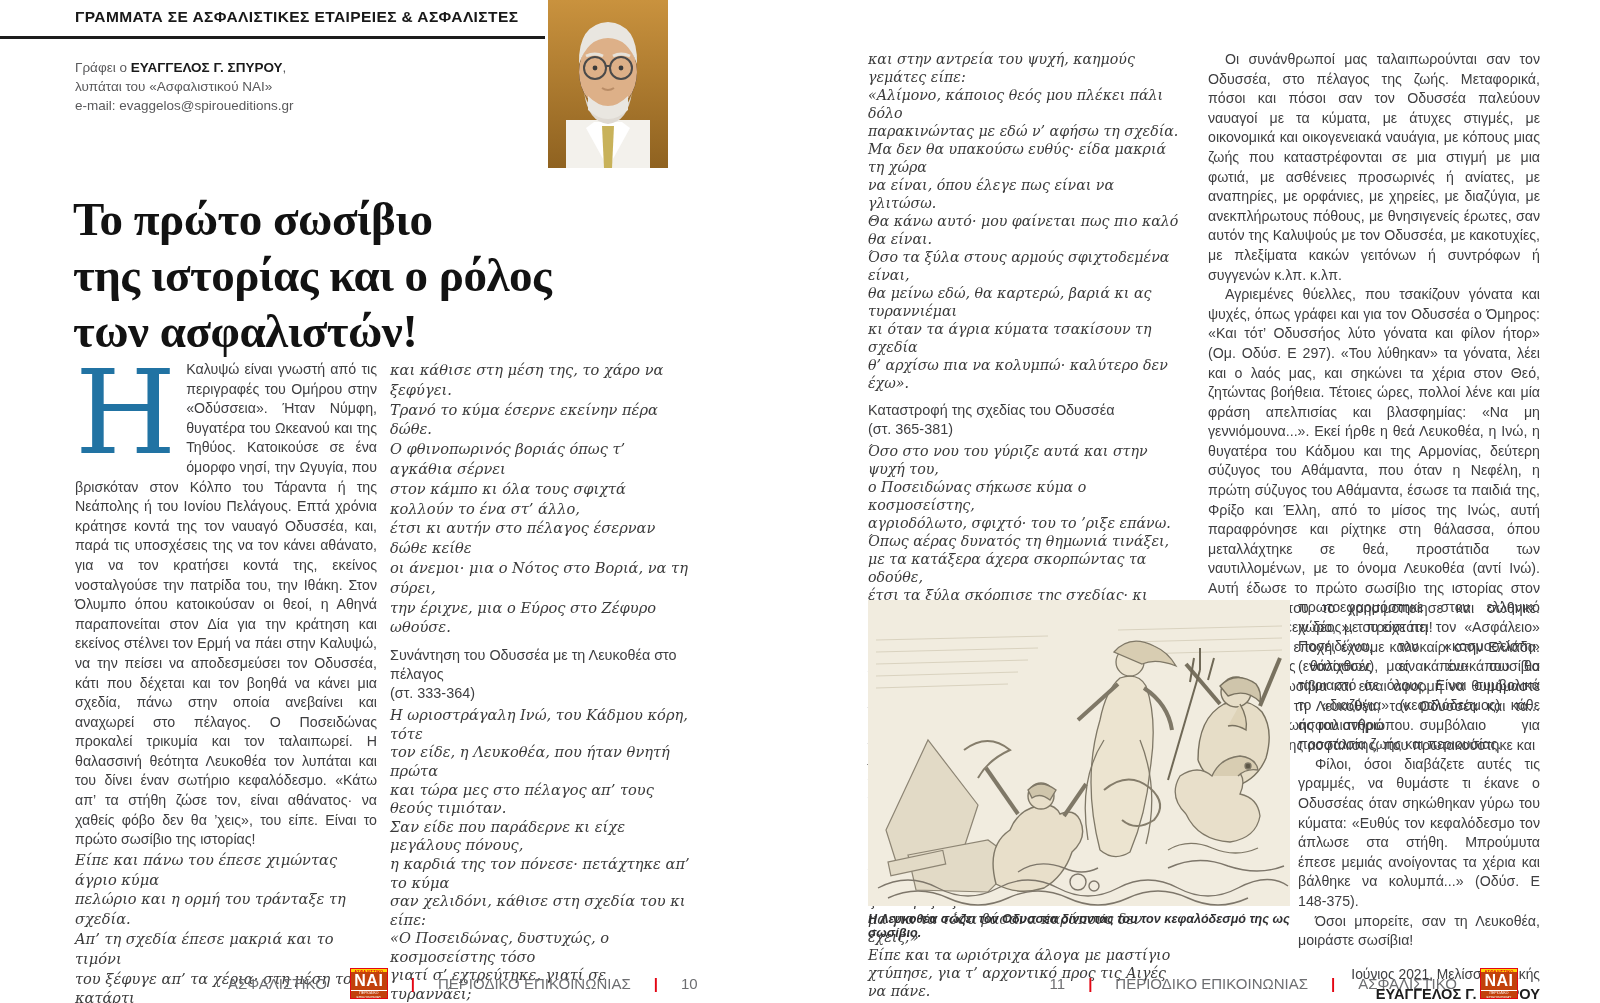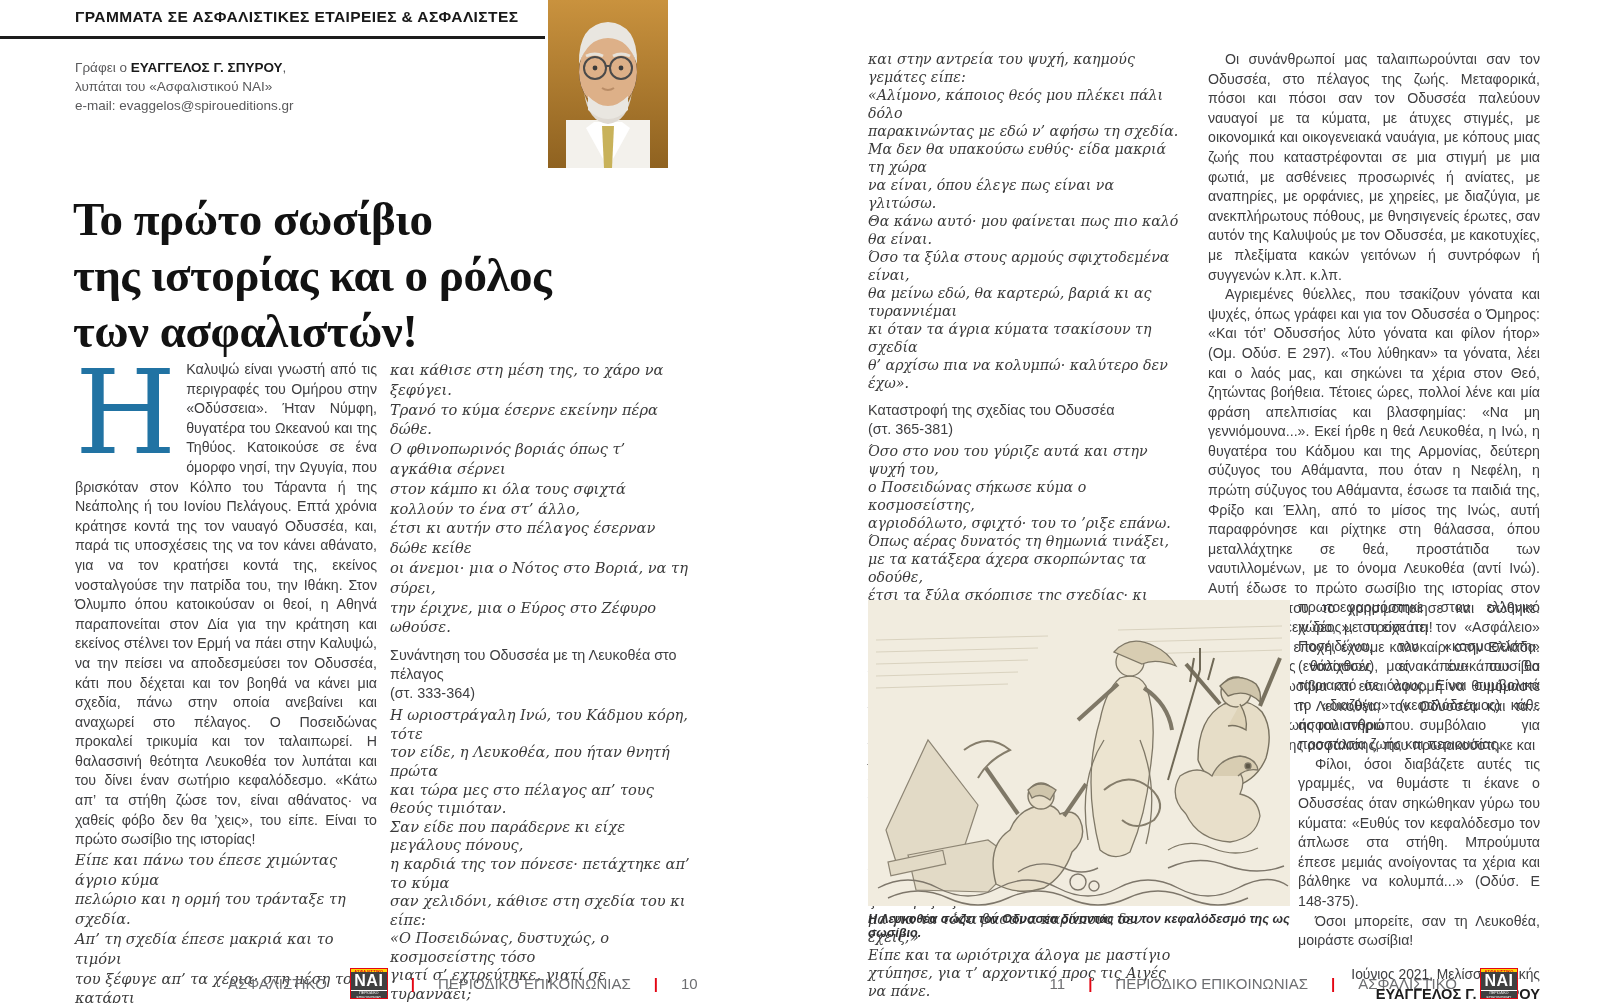--- a/index.html
+++ b/index.html
@@ -48,21 +48,21 @@
   .sig-date{font-size:13.8px;color:#3e3e40;line-height:19px;}
   .sig-name{font-size:14.6px;font-weight:bold;color:#1c1c1c;line-height:20px;}
 
   
   .footer{position:absolute;top:966px;height:34px;display:flex;align-items:center;gap:23px;
     font-size:15px;color:#6d6e71;}
   .footer-left{left:228px;}
   .footer-right{right:82px;}
   .pipe{color:#e30613;font-weight:bold;}
   .nai-logo{display:inline-flex;flex-direction:column;width:38px;height:31px;
-    border:1px solid #e30613;background:#404040;box-sizing:border-box;}
+    border:1px solid #e30613;background:#c2410c;box-sizing:border-box;}
   .nai-top{background:#ffd400;color:#e30613;font-size:4px;line-height:6px;text-align:center;
     font-weight:bold;letter-spacing:.2px;overflow:hidden;}
   .nai-main{color:#fff;font-weight:bold;font-size:16px;line-height:18px;text-align:center;
     letter-spacing:.5px;}
   .nai-bottom{color:#fff;font-size:3.5px;line-height:5px;text-align:center;overflow:hidden;
     border-top:1px solid #fff;}
 </style>
 </head>
 <body>
 

